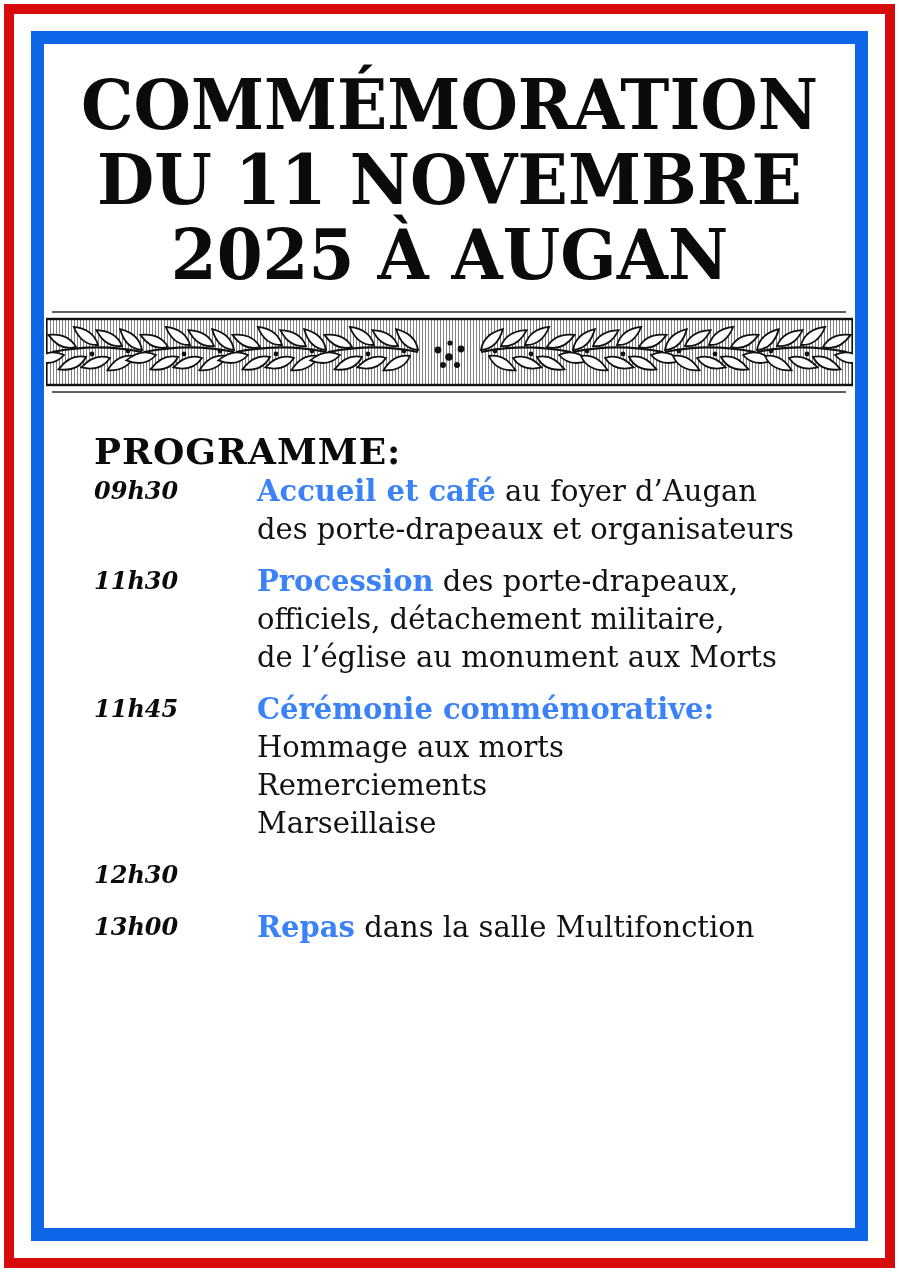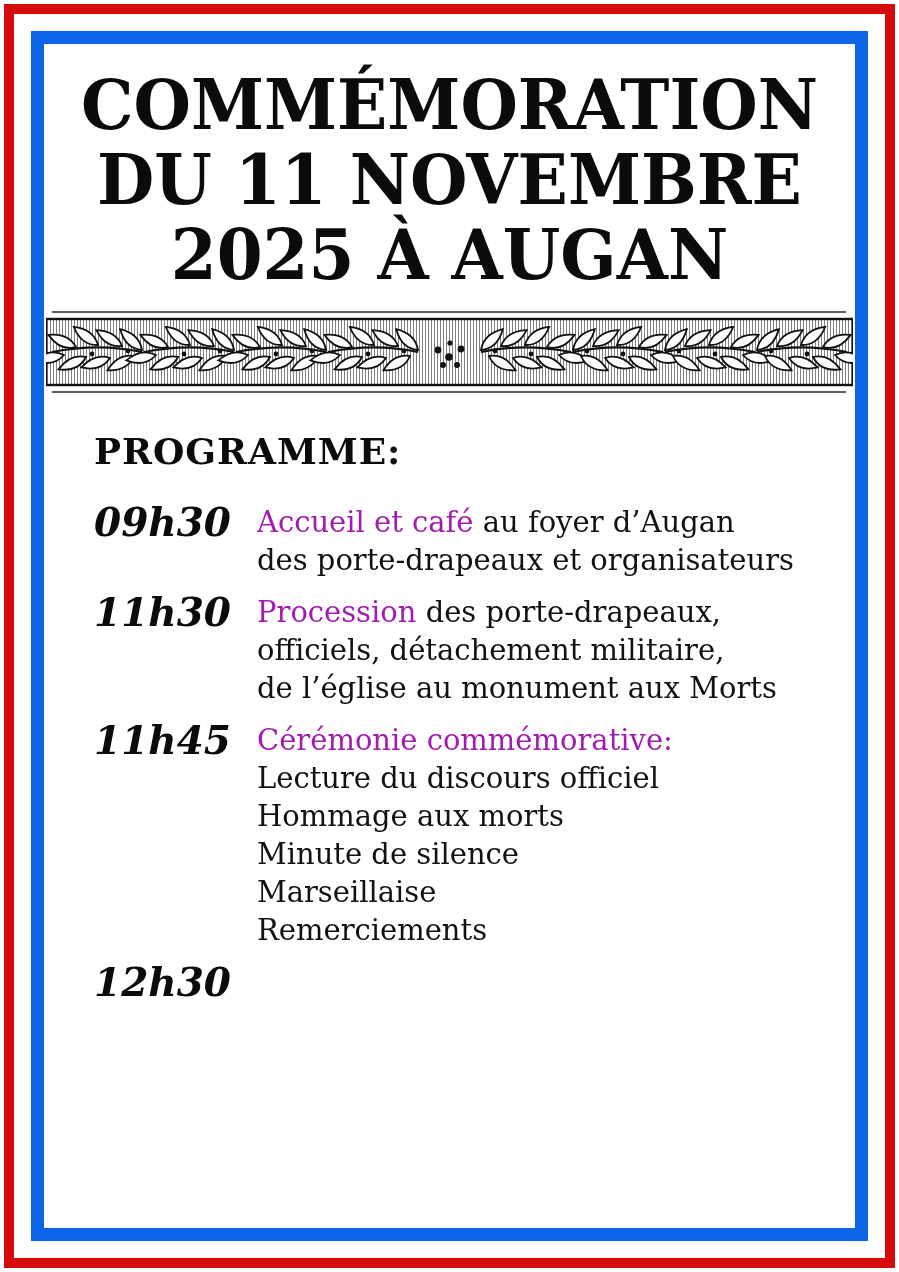--- a/index.html
+++ b/index.html
@@ -43,41 +43,41 @@
   }
   .laurel-band {
     margin-top: 26px;
     width: 807px; height: 84px;
     display: block;
   }
   .program {
     padding: 0 40px 0 48px;
   }
   .program-heading {
-    margin: 36px 0 31px 0;
+    margin: 36px 0 0 0;
     font-size: 36px;
     font-weight: bold;
     letter-spacing: 1px;
     color: #0b0b0b;
   }
   .row {
     display: grid;
     grid-template-columns: 163px 1fr;
     margin-bottom: 14px;
   }
   .time {
-    font-size: 39px;
+    font-size: 24px;
     font-weight: bold;
     font-style: italic;
     line-height: 38px;
     color: #0b0b0b;
   }
   .desc { font-size: 29px; }
   .line { line-height: 38px; }
-  .lead { font-weight: normal; color: #a21caf; }
+  .lead { font-weight: bold; color: #3b82f6; }
 </style>
 </head>
 <body>
 
 <div class="page">
   <div class="frame-red"></div>
   <div class="frame-blue"></div>
 
   <div class="content">
 
@@ -149,28 +149,32 @@
           <div class="line"><span class="lead">Procession</span><span> des porte-drapeaux,</span></div>
           <div class="line">officiels, détachement militaire,</div>
           <div class="line">de l’église au monument aux Morts</div>
         </div>
       </div>
 
       <div class="row">
         <div class="time">11h45</div>
         <div class="desc">
           <div class="line"><span class="lead">Cérémonie commémorative:</span><span></span></div>
-          <div class="line">Lecture du discours officiel</div>
           <div class="line">Hommage aux morts</div>
-          <div class="line">Minute de silence</div>
+          <div class="line">Remerciements</div>
           <div class="line">Marseillaise</div>
-          <div class="line">Remerciements</div>
         </div>
       </div>
 
       <div class="row">
         <div class="time">12h30</div>
       </div>
 
+      <div class="row">
+        <div class="time">13h00</div>
+        <div class="desc">
+          <div class="line"><span class="lead">Repas</span><span> dans la salle Multifonction</span></div>
+        </div>
+      </div>
 
     </div>
   </div>
 </div>
 
 </body></html>

